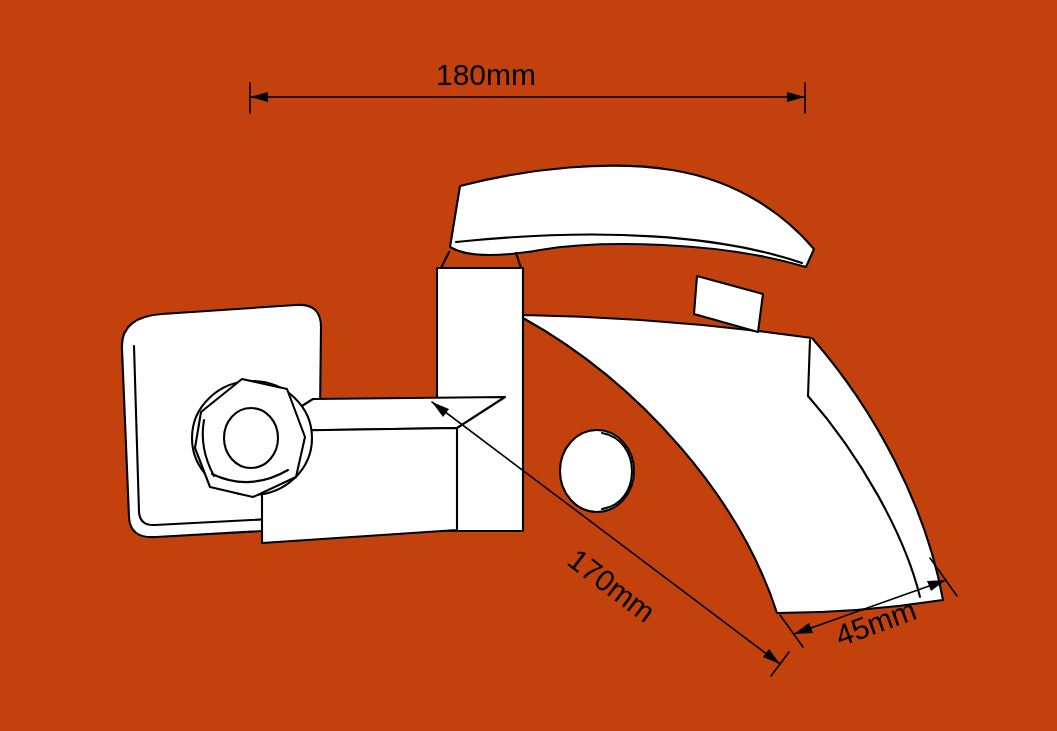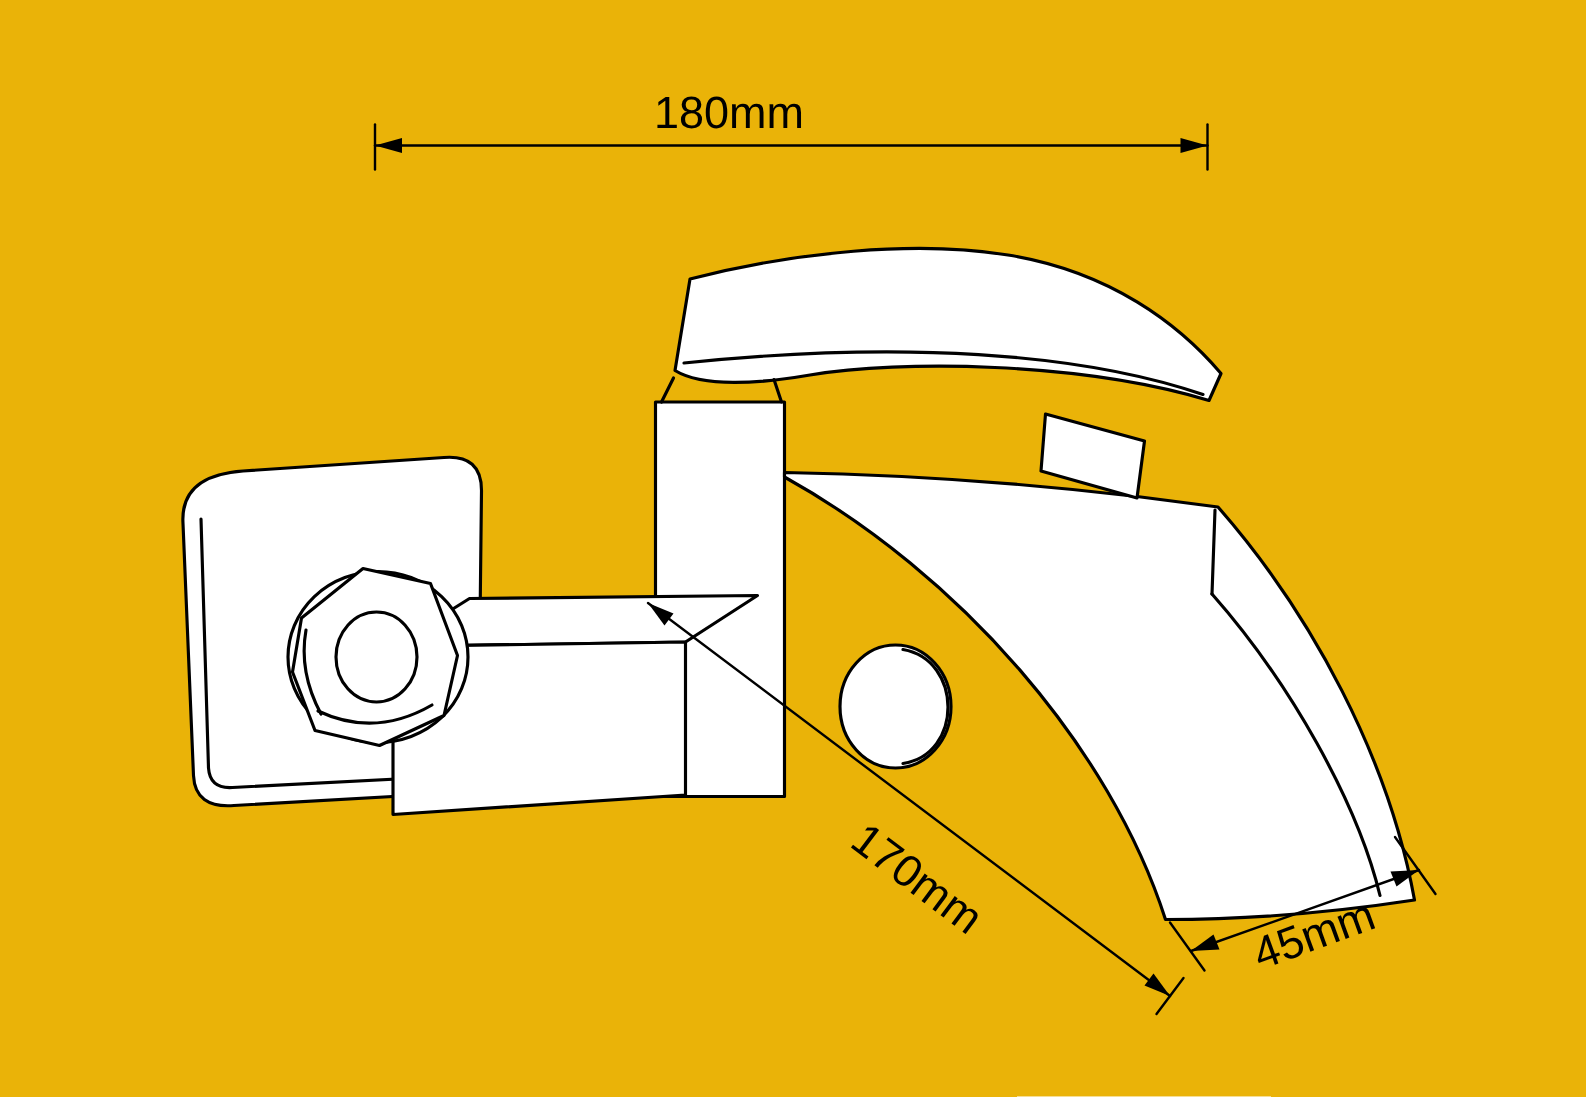--- a/index.html
+++ b/index.html
@@ -4,21 +4,21 @@
 <style>
   html, body {
     margin: 0;
     padding: 0;
     background: #ffffff;
   }
   #stage {
     position: relative;
     width: 1057px;
     height: 731px;
-    background: #eab308;
+    background: #c2410c;
     overflow: hidden;
     font-family: "Liberation Sans", sans-serif;
     text-decoration: underline;
   }
   svg {
     display: block;
   }
   .outline {
     fill: #ffffff;
     stroke: #000000;

